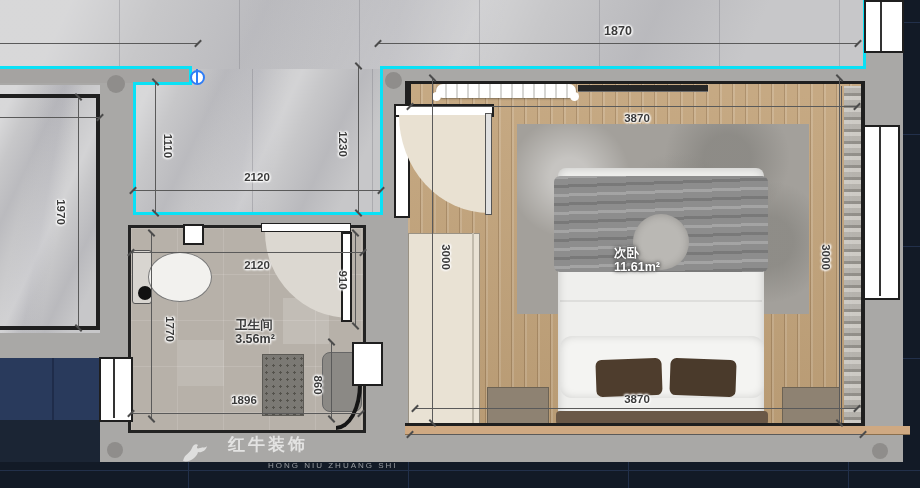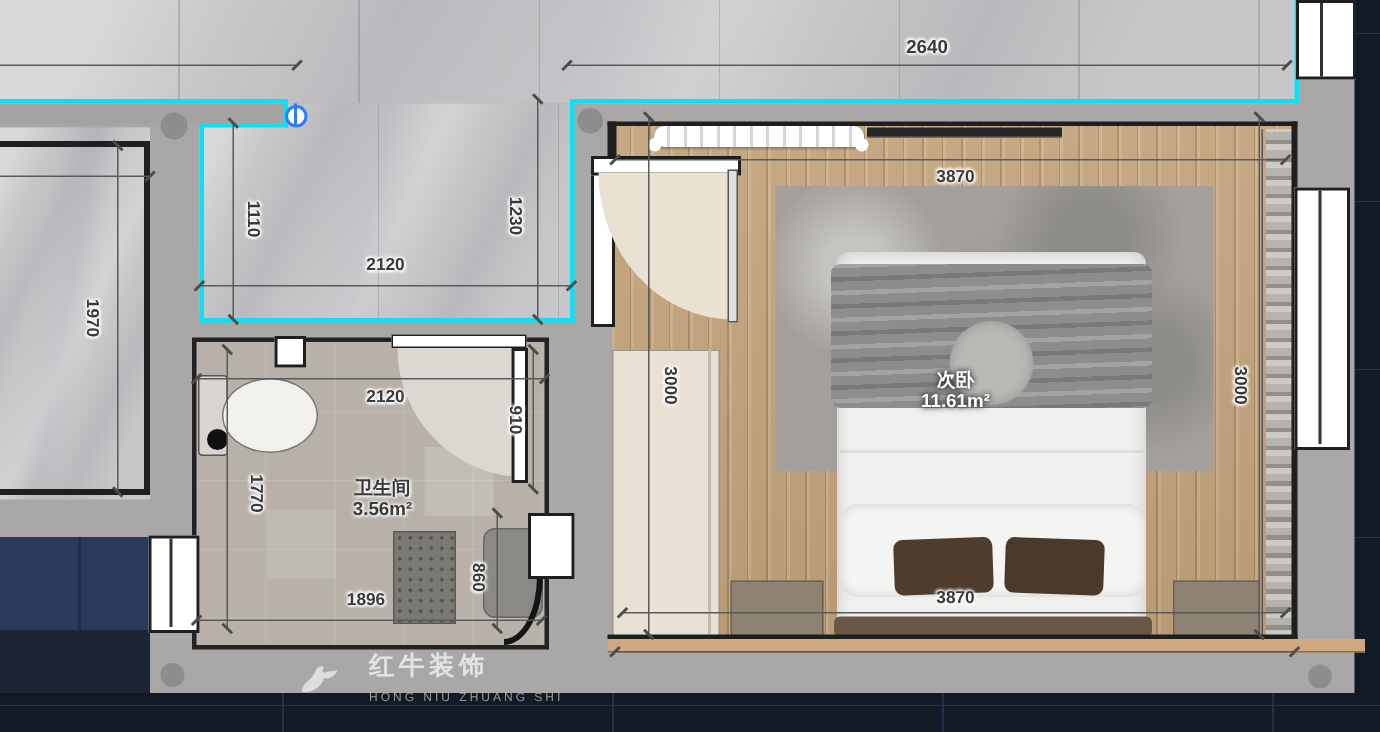--- a/index.html
+++ b/index.html
@@ -67,28 +67,28 @@
   .dim-v::before{top:-1px;}
   .dim-v::after{bottom:-1px;}
   .no-left::before{display:none;}
   
   .hlab,.vlab{
     position:absolute;font-weight:bold;font-size:11.5px;color:#3a3a3a;white-space:nowrap;
     text-shadow:0 0 3px #fff,0 0 3px #fff,0 0 2px #fff,1px 1px 2px #fff,-1px -1px 2px #fff;
   }
   .hlab{transform:translate(-50%,-50%);}
   .vlab{transform:translate(-50%,-50%) rotate(90deg);}
-  .roomlab{position:absolute;transform:translate(-50%,-50%);text-align:center;font-weight:bold;line-height:14px;white-space:nowrap;}
+  .roomlab{position:absolute;transform:translate(-50%,-50%);font-weight:bold;line-height:14px;white-space:nowrap;}
   .roomlab.light{color:#fff;font-size:12.5px;text-shadow:0 0 3px rgba(40,40,40,.9),0 0 4px rgba(40,40,40,.8);}
   .roomlab.dark{color:#3a3a3a;font-size:12.5px;text-shadow:0 0 3px #fff,0 0 3px #fff,1px 1px 2px #fff;}
   .gcircle{position:absolute;border-radius:50%;background:#8f8d8b;}
   .window{position:absolute;background:#fff;border:2px solid #1f1f1f;}
   .watermark{position:absolute;display:flex;align-items:center;gap:5px;color:rgba(255,255,255,.68);}
   .wm-text{font-size:17px;font-weight:bold;letter-spacing:3px;line-height:15px;}
-  .wm-sub{font-size:8px;transform:scale(.55);transform-origin:left top;letter-spacing:2px;color:rgba(255,255,255,.55);font-weight:normal;}
+  .wm-sub{font-size:8px;transform:scale(.55);transform-origin:left top;letter-spacing:2px;color:rgba(255,255,255,.55);font-weight:normal;margin-left:40px;}
 </style>
 </head>
 <body>
 
 <div class="canvas">
 
   <div class="abs plan-base" style="left:0;top:0;width:903px;height:462px;"></div>
 
   <div class="abs marble" style="left:0;top:0;width:864px;height:69px;"></div>
   <div class="abs marble" style="left:133px;top:69px;width:248px;height:144px;"></div>
@@ -164,21 +164,21 @@
   <div class="abs" style="left:879px;top:127px;width:2px;height:169px;background:#333;"></div>
 
   <div class="abs wall-dark" style="left:405px;top:423px;width:460px;height:3px;"></div>
   <div class="abs" style="left:405px;top:426px;width:505px;height:8px;background:#cfa982;border-bottom:1px solid #8a6f4e;"></div>
 
   <div class="roomlab light" style="left:637px;top:260px;">
     <span>次卧</span><br>
     <span>11.61m²</span>
   </div>
   <div class="dim-h" style="left:378px;top:43px;width:480px;"></div>
-  <div class="hlab" style="left:618px;top:31px;font-size:12.5px;">2640</div>
+  <div class="hlab" style="left:618px;top:31px;font-size:12.5px;">1870</div>
   <div class="dim-h" style="left:410px;top:106px;width:447px;"></div>
   <div class="hlab" style="left:637px;top:118px;">3870</div>
   <div class="dim-v" style="left:432px;top:78px;height:345px;"></div>
   <div class="vlab" style="left:446px;top:257px;">3000</div>
   <div class="dim-v" style="left:839px;top:78px;height:345px;"></div>
   <div class="vlab" style="left:826px;top:257px;">3000</div>
   <div class="dim-h" style="left:415px;top:408px;width:442px;"></div>
   <div class="hlab" style="left:637px;top:399px;">3870</div>
   <div class="dim-h" style="left:410px;top:434px;width:453px;"></div>
 
@@ -214,21 +214,21 @@
   <div class="dim-h" style="left:131px;top:413px;width:230px;"></div>
   <div class="hlab" style="left:244px;top:400px;">1896</div>
   <div class="dim-v" style="left:331px;top:342px;height:77px;"></div>
   <div class="vlab" style="left:318px;top:385px;">860</div>
 
   <div class="gcircle" style="left:107px;top:75px;width:18px;height:18px;"></div>
   <div class="gcircle" style="left:385px;top:72px;width:17px;height:17px;"></div>
   <div class="gcircle" style="left:107px;top:442px;width:16px;height:16px;"></div>
   <div class="gcircle" style="left:872px;top:443px;width:16px;height:16px;"></div>
 
-  <div class="watermark" style="left:198px;top:436px;gap:18px;">
+  <div class="watermark" style="left:180px;top:436px;gap:18px;">
     <span>
       <svg width="30" height="24" viewBox="0 0 30 24">
           <path d="M3 21 C5 13 9 15 12 8 C13 5 16 3 18 5 C16 8 17 9 20 8 C23 7 26 8 27 6 C26 11 21 13 18 12 C17 17 10 23 3 21 Z" fill="rgba(255,255,255,0.62)"></path>
         </svg>
     </span>
     <span>
       <span class="wm-text">红牛装饰</span><br>
       <span class="wm-sub">HONG NIU ZHUANG SHI</span>
     </span>
   </div>

